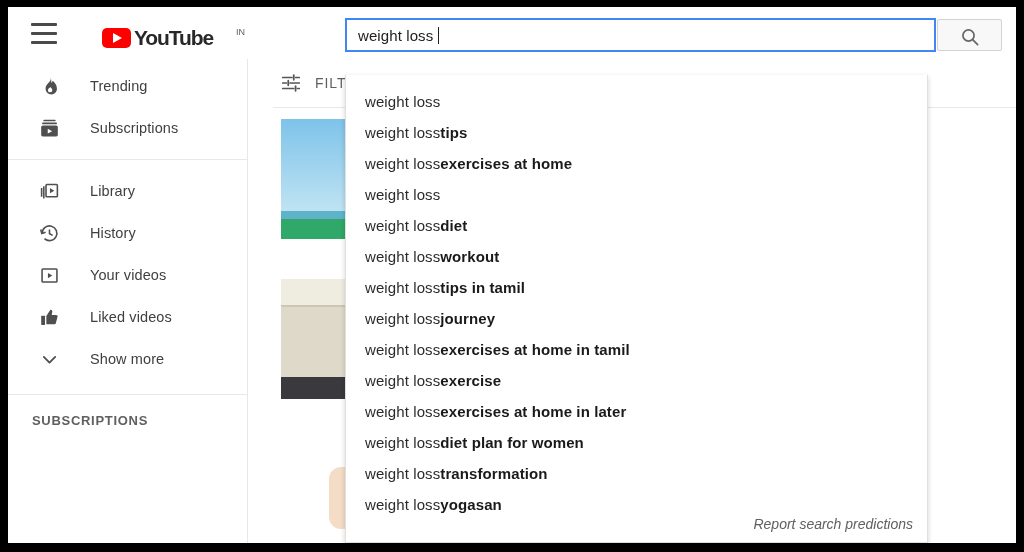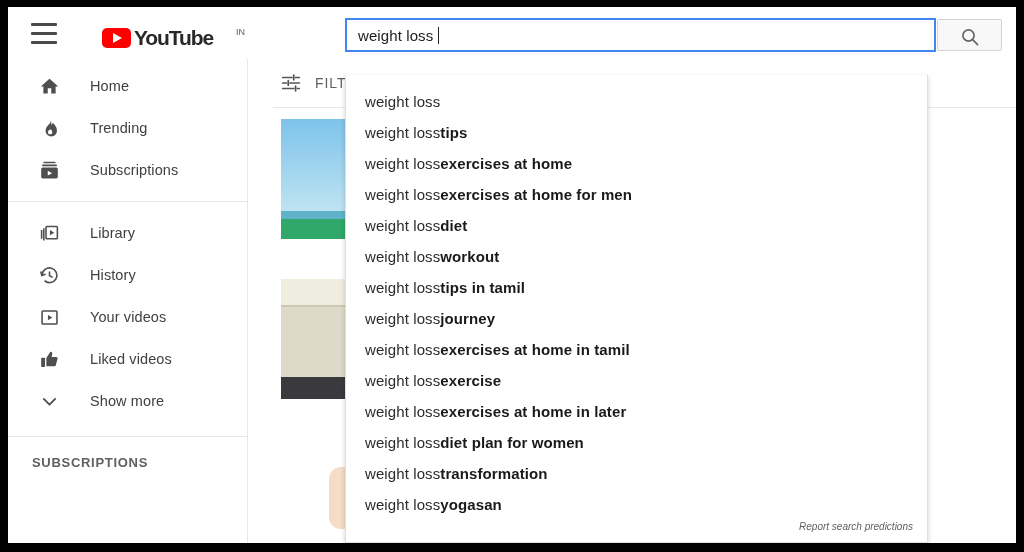--- a/index.html
+++ b/index.html
@@ -301,21 +301,21 @@
     white-space: nowrap;
     letter-spacing: 0.1px;
   }
   .sg-row:first-child { margin-top: 11px; }
   .sg-row .q { color: #2b2b2b; }
   .sg-row .b { font-weight: bold; color: #1a1a1a; }
   #report-link {
     position: absolute;
     right: 14px;
     bottom: 10px;
-    font-size: 10px;
+    font-size: 14px;
     font-style: italic;
     color: #606060;
     cursor: pointer;
   }
 </style>
 </head>
 <body>
 
 <div id="frame">
   <div id="app">
@@ -343,28 +343,20 @@
           <circle cx="8.5" cy="8.5" r="5.6" fill="none" stroke="#666" stroke-width="1.7"></circle>
           <line x1="12.7" y1="12.7" x2="17.6" y2="17.6" stroke="#666" stroke-width="1.7" stroke-linecap="round"></line>
         </svg>
       </div>
     </div>
 
     <div id="sidebar">
 
       <div style="height:6px"></div>
 
-      <div class="nav-item">
-        <span class="ico">
-          <svg width="21" height="21" viewBox="0 0 24 24" fill="#4f4f4f">
-              <path d="M10 20v-6h4v6h5v-8h3L12 3 2 12h3v8z"></path>
-            </svg>
-        </span>
-        <span class="lbl">Home</span>
-      </div>
 
       <div class="nav-item">
         <span class="ico">
           <svg width="21" height="21" viewBox="0 0 24 24" fill="#4f4f4f">
               <path d="M13.5 1.5c.6 3.2-1.1 4.6-2.6 6.2C9.2 9.6 7.5 11.4 7.5 14.5A6.5 6.5 0 0 0 14 21c3.6 0 6.5-2.9 6.5-6.5 0-4.4-2.6-7-4.8-9.1-.3 1.2-1 2-1.8 2.5.4-2.3-.2-4.5-.4-6.4z"></path>
               <path d="M11.6 13c-.2 1.4-1.4 1.9-1.4 3.2a2.5 2.5 0 0 0 5 0c0-1.6-1.2-2.6-2.1-3.6-.3.6-.8 1-1.5 1.2z" fill="#ffffff"></path>
             </svg>
         </span>
         <span class="lbl">Trending</span>
       </div>
@@ -515,21 +507,20 @@
       <div class="sg-row">
         <span class="q">weight loss </span>
           <span class="b">tips</span>
       </div>
       <div class="sg-row">
         <span class="q">weight loss </span>
           <span class="b">exercises at home</span>
       </div>
       <div class="sg-row">
         <span class="q">weight loss </span>
-          <span class="b">exercises at home for men</span>
       </div>
       <div class="sg-row">
         <span class="q">weight loss </span>
           <span class="b">diet</span>
       </div>
       <div class="sg-row">
         <span class="q">weight loss </span>
           <span class="b">workout</span>
       </div>
       <div class="sg-row">

